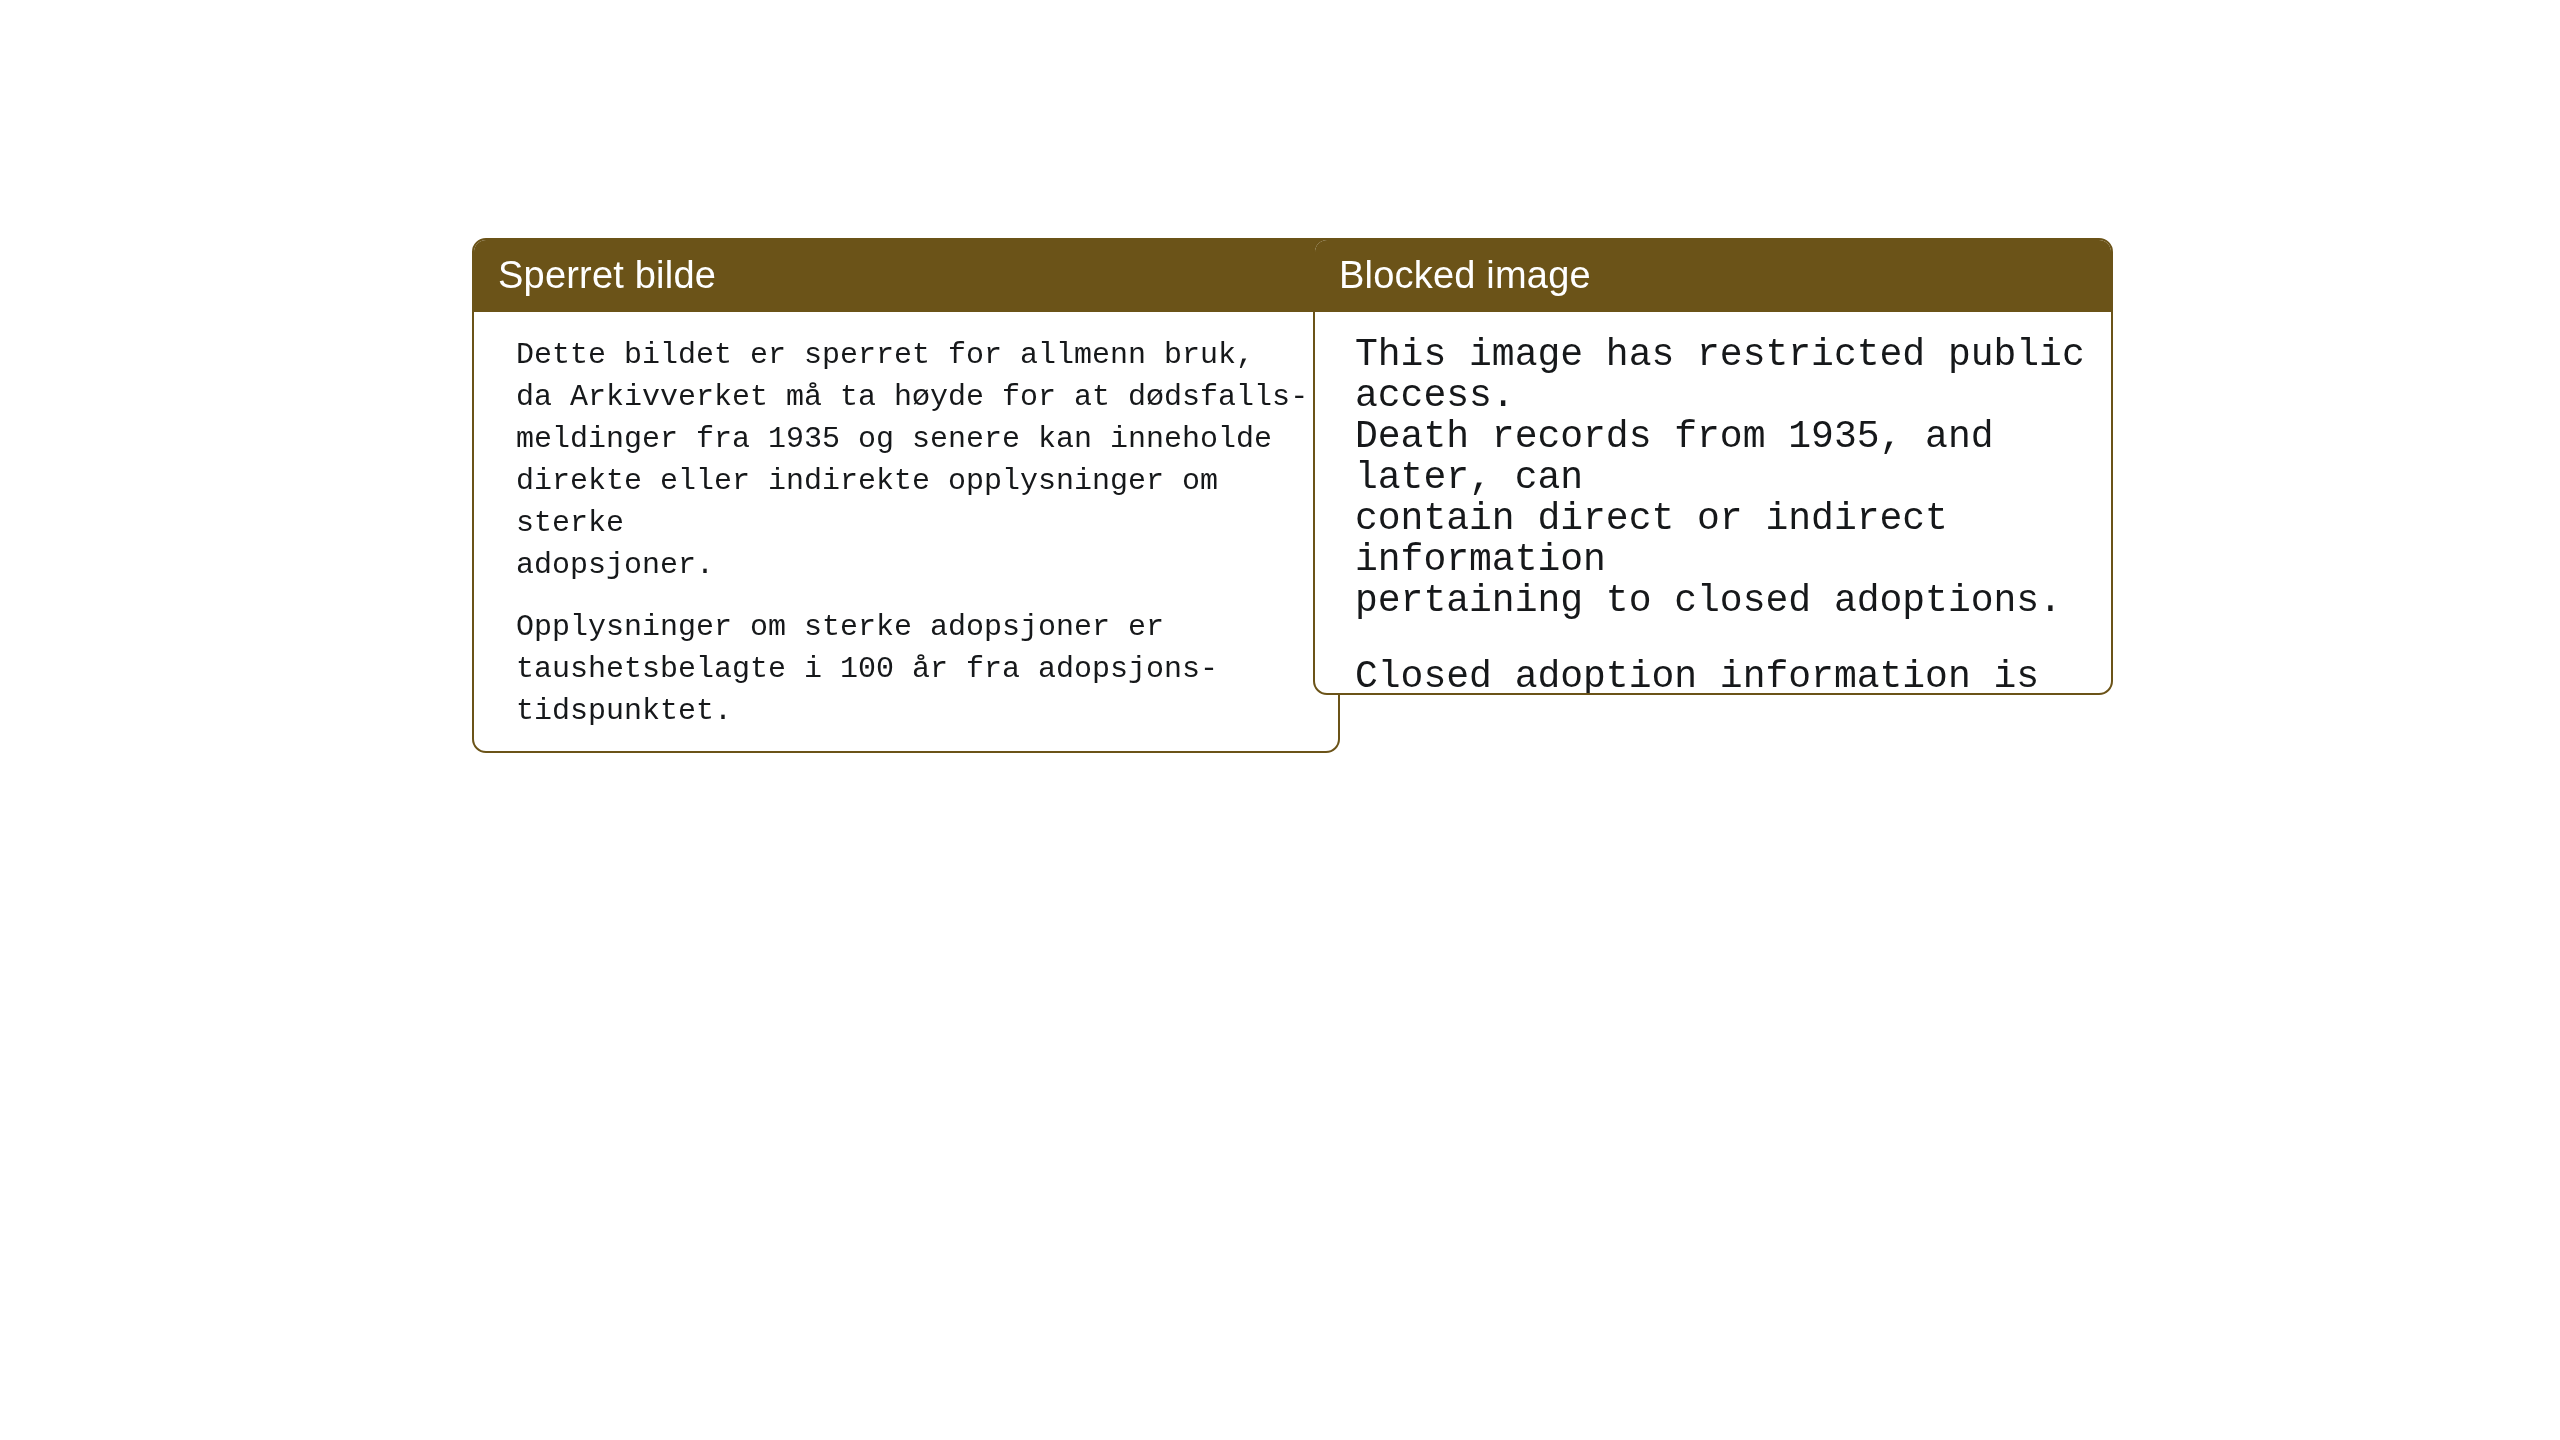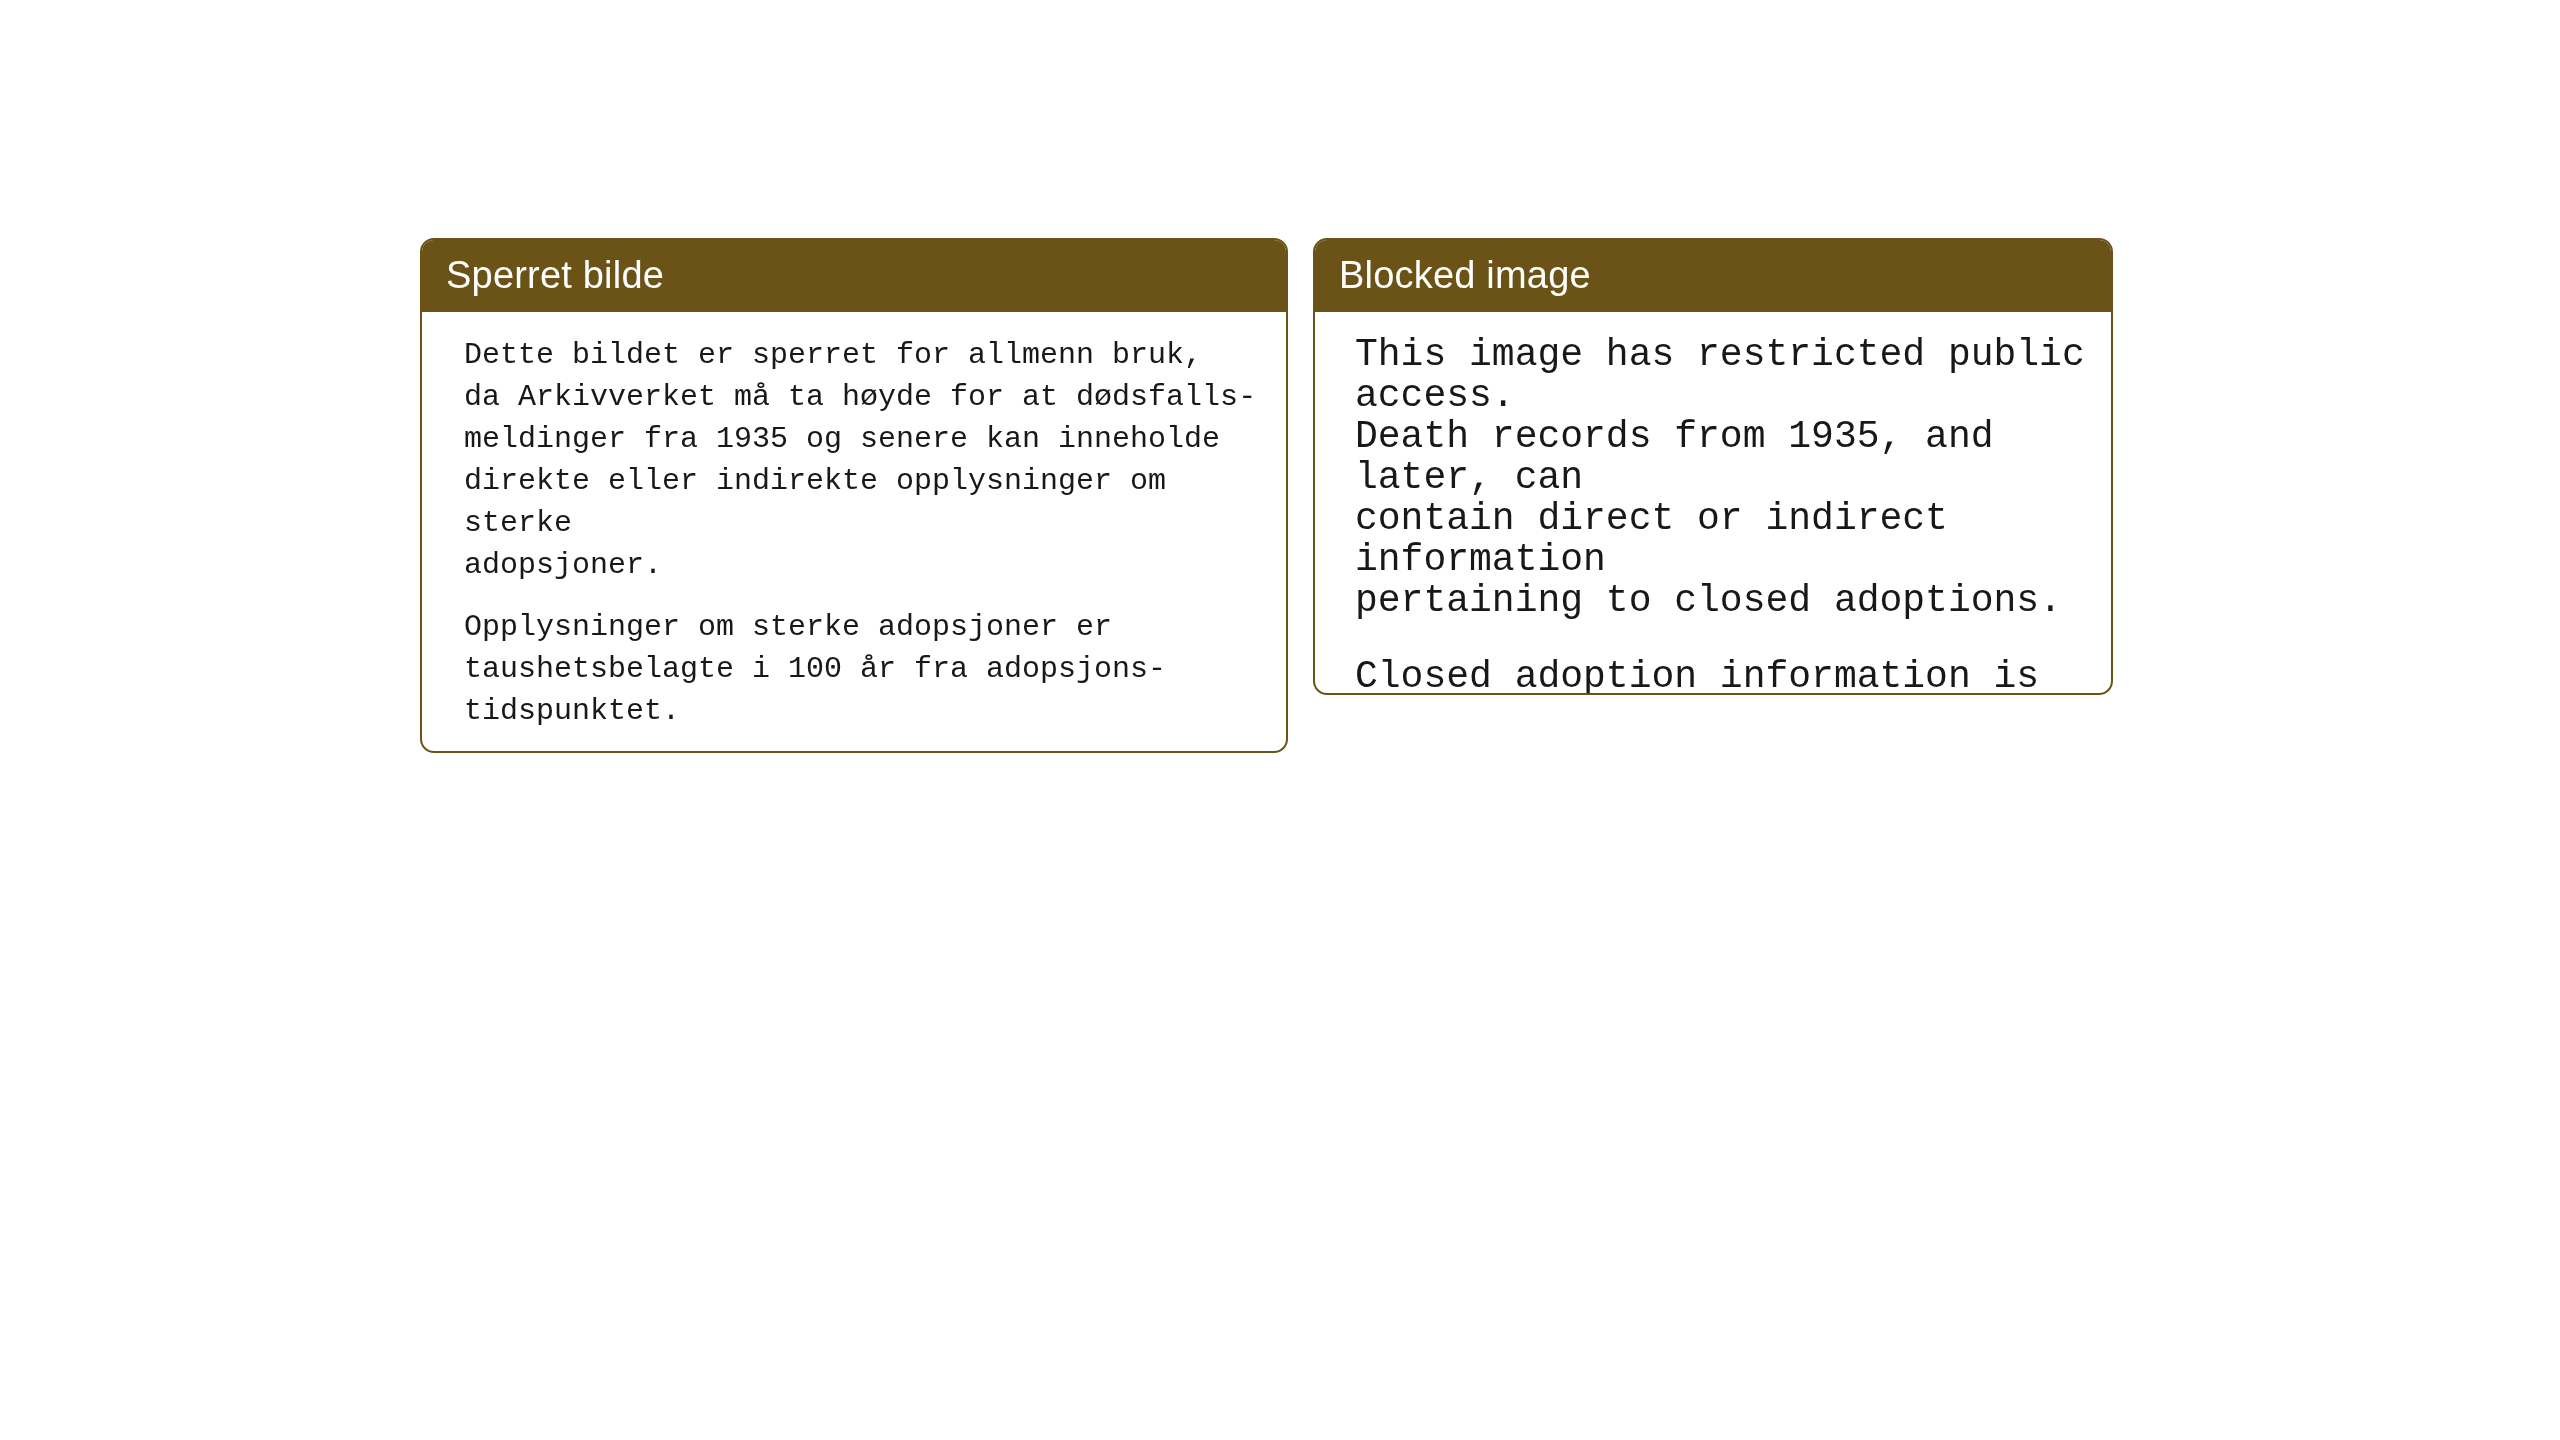--- a/index.html
+++ b/index.html
@@ -48,21 +48,21 @@
     margin: 0;
     white-space: pre-line;
     font-family: Liberation Mono, monospace;
   }
   .panel-body p + p {
     margin-top: 20px;
   }
 
   
   #panel-no {
-    left: 420px;
+    left: 472px;
     top: 238px;
     width: 868px;
     height: 515px;
   }
   
   #panel-en {
     left: 1313px;
     top: 238px;
     width: 800px;
     height: 457px;

